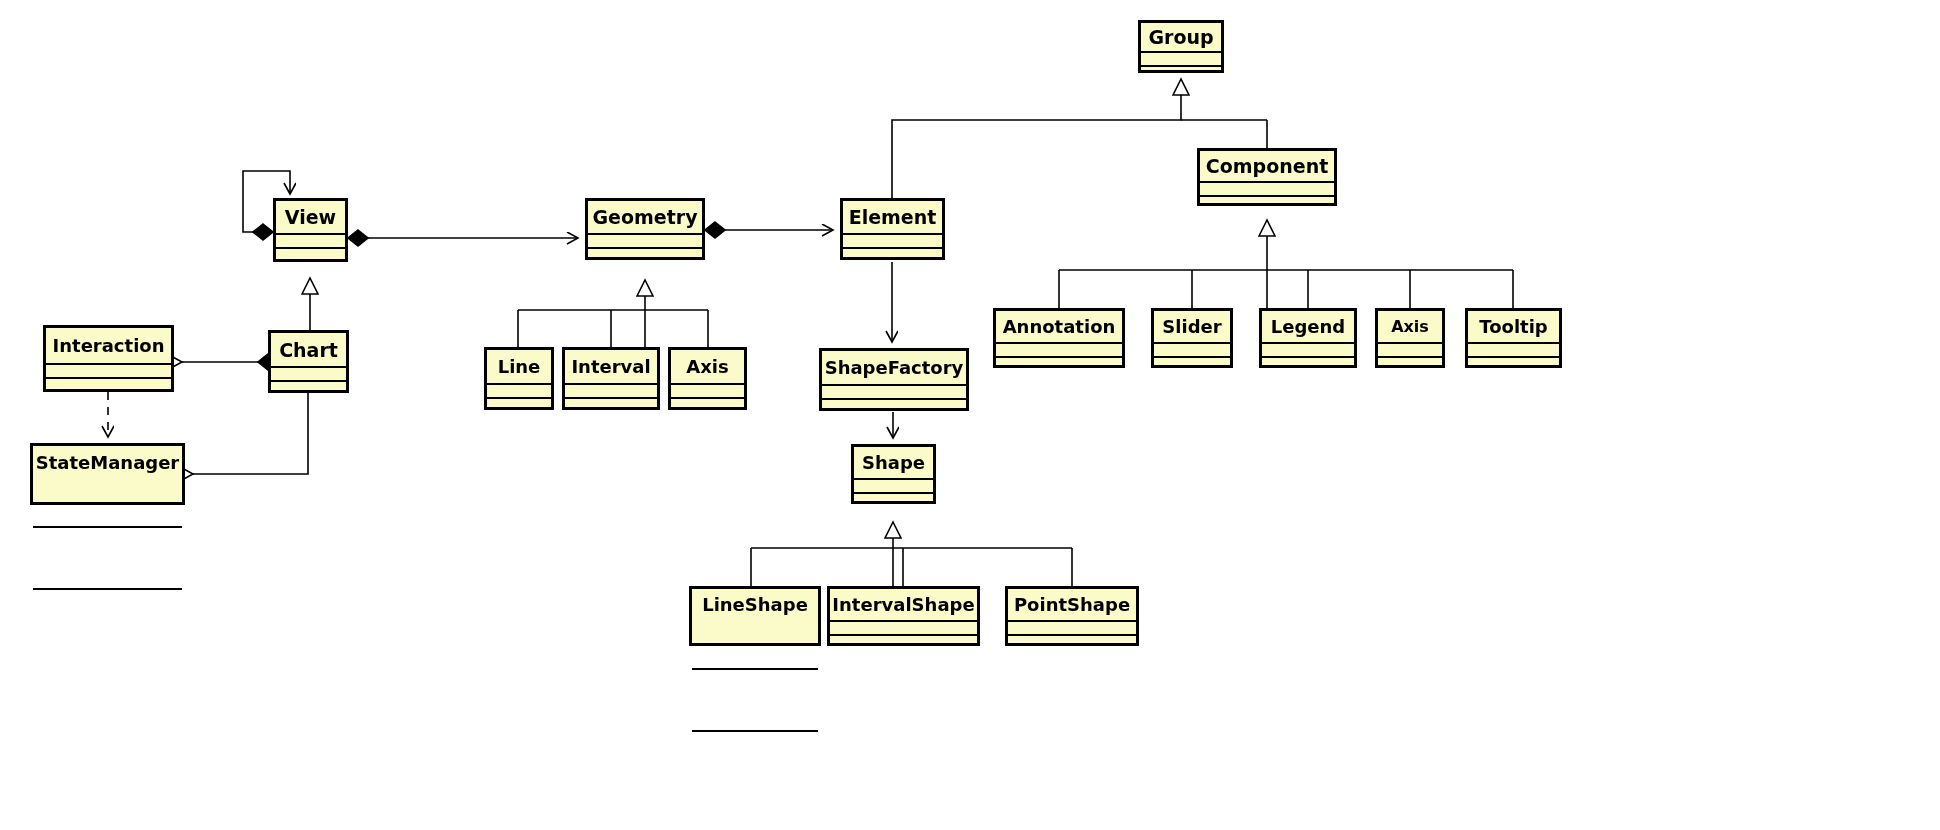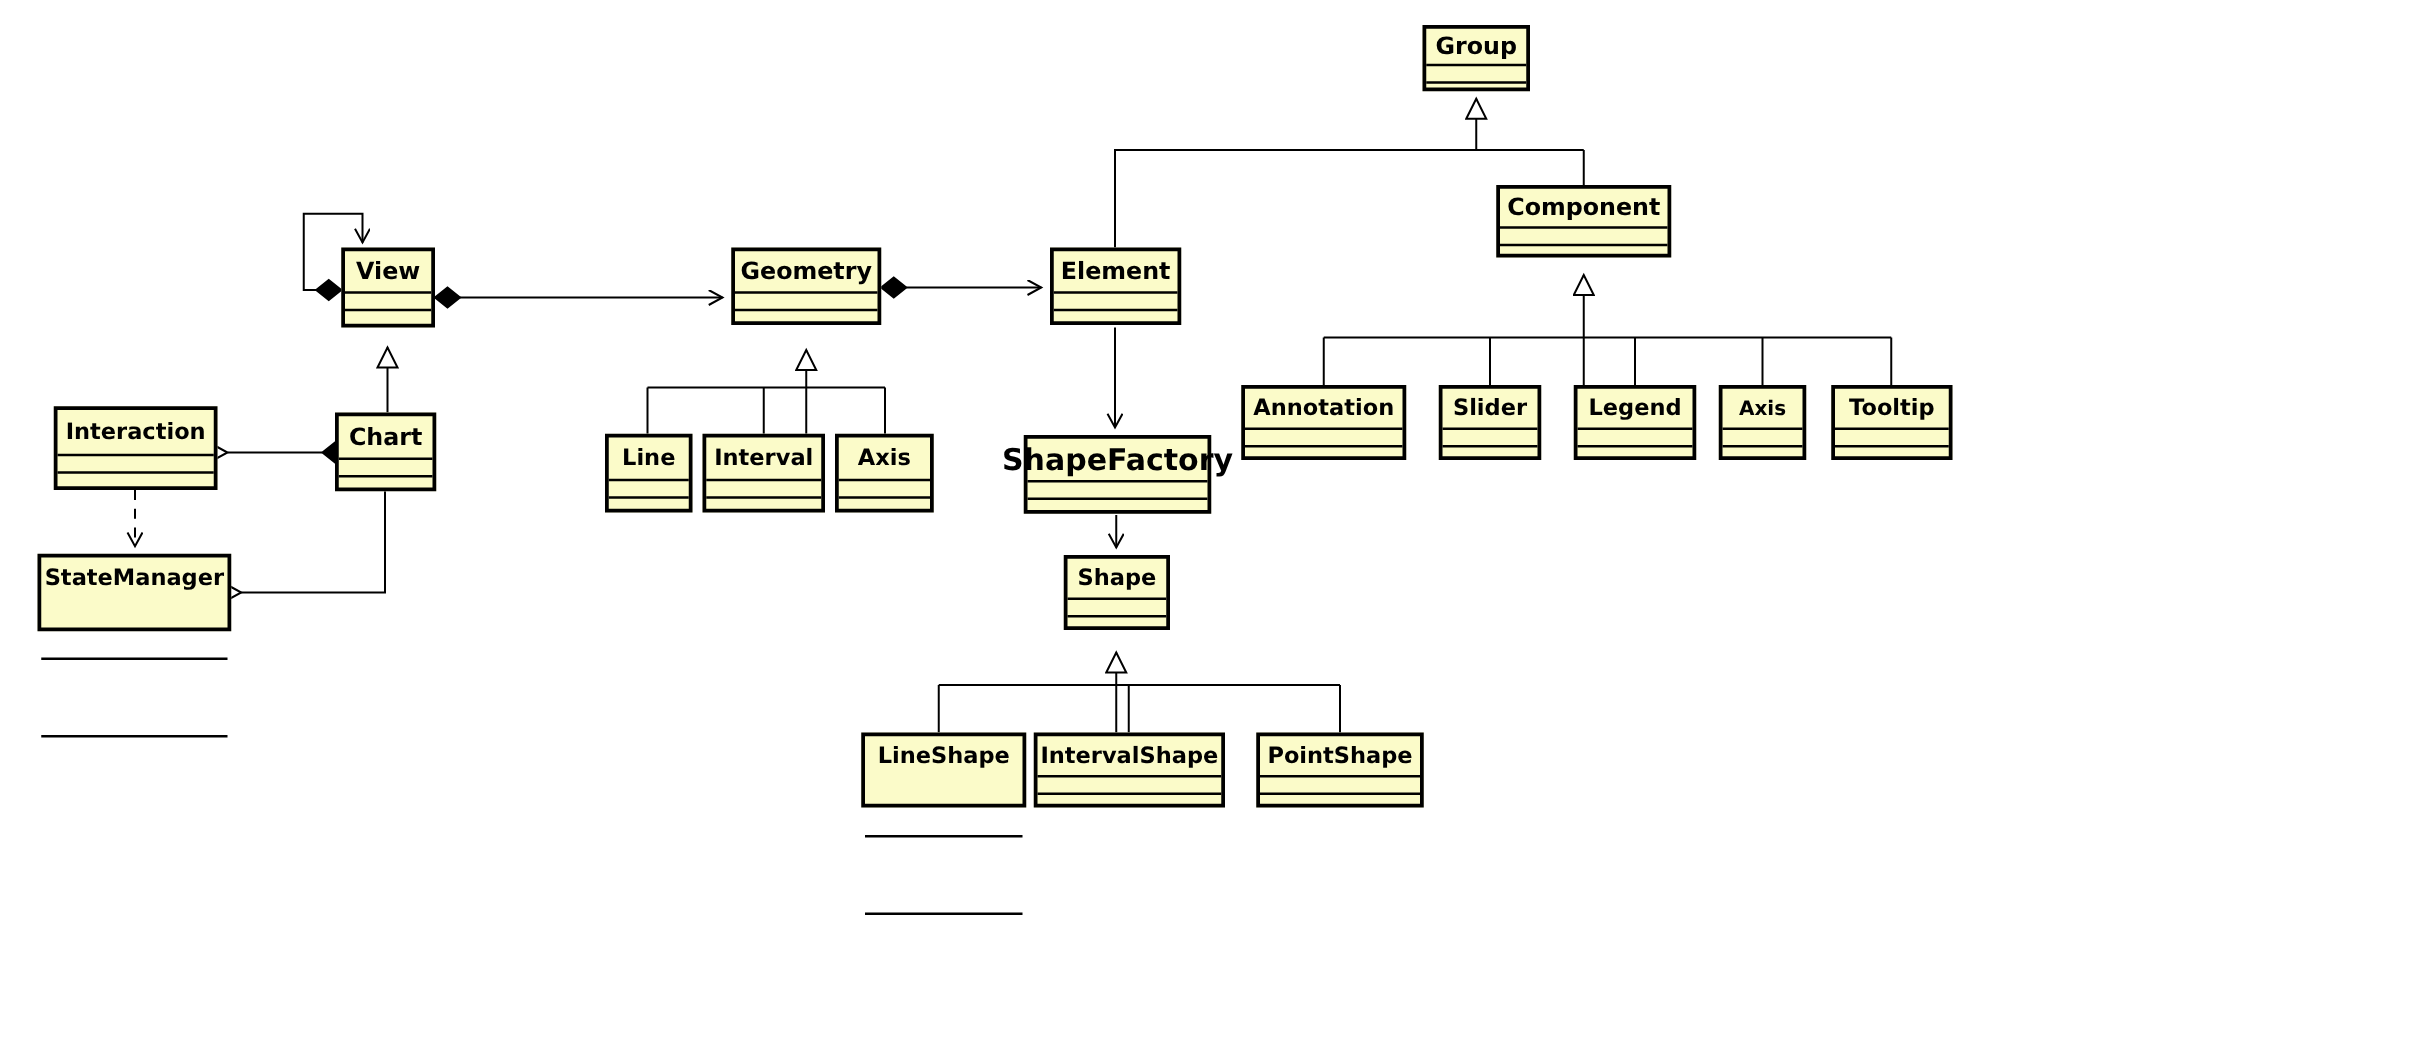--- a/index.html
+++ b/index.html
@@ -207,21 +207,21 @@
     <div class="uml-ops"></div>
   </div>
 
   <div class="umlclass" style="left: 668px; top: 347px; width: 79px; height: 63px; background: rgb(251, 251, 201); border-color: rgb(0, 0, 0); color: rgb(0, 0, 0);">
     <div class="uml-title" style="font-size: 18px; height: 33px;">Axis</div>
     <div class="uml-attrs"></div>
     <div class="uml-ops"></div>
   </div>
 
   <div class="umlclass" style="left: 819px; top: 348px; width: 150px; height: 63px; background: rgb(251, 251, 201); border-color: rgb(0, 0, 0); color: rgb(0, 0, 0);">
-    <div class="uml-title" style="font-size: 24px; height: 33px;">ShapeFactory</div>
+    <div class="uml-title" style="font-size: 18px; height: 33px;">ShapeFactory</div>
     <div class="uml-attrs"></div>
     <div class="uml-ops"></div>
   </div>
 
   <div class="umlclass" style="left: 851px; top: 444px; width: 85px; height: 60px; background: rgb(251, 251, 201); border-color: rgb(0, 0, 0); color: rgb(0, 0, 0);">
     <div class="uml-title" style="font-size: 18px; height: 31px;">Shape</div>
     <div class="uml-attrs"></div>
     <div class="uml-ops"></div>
   </div>
 

